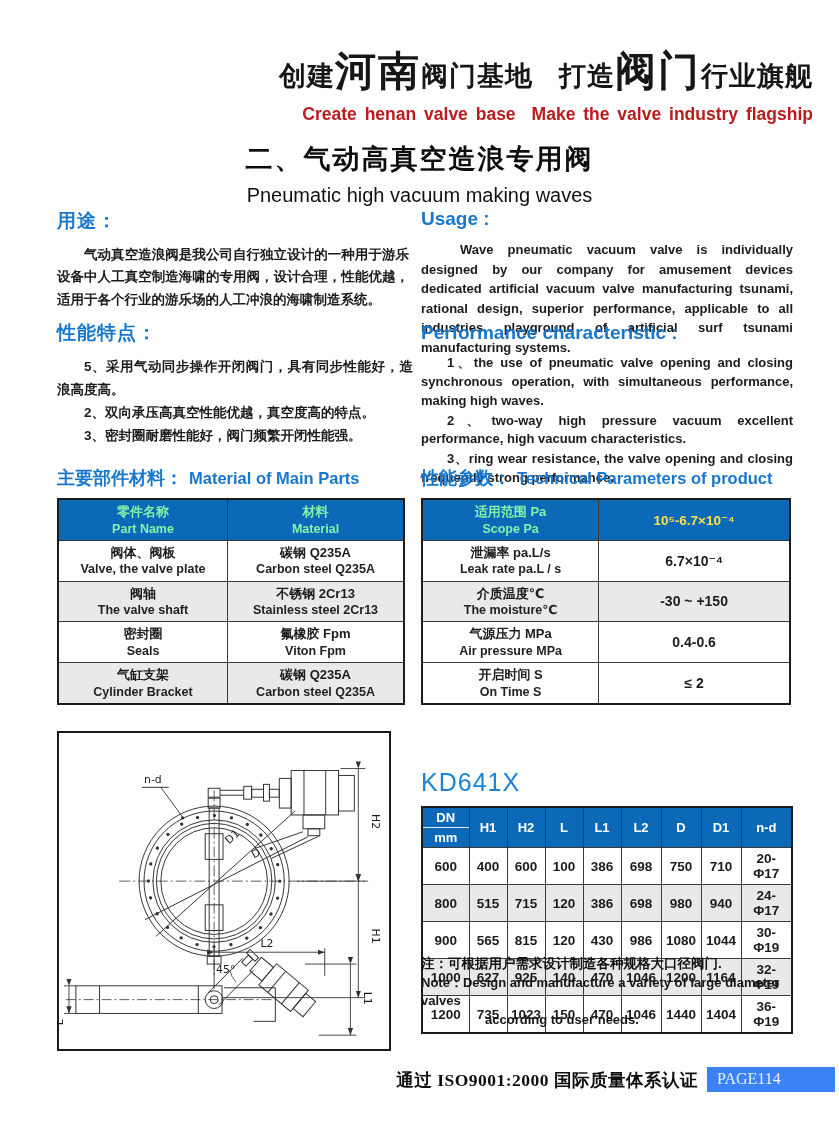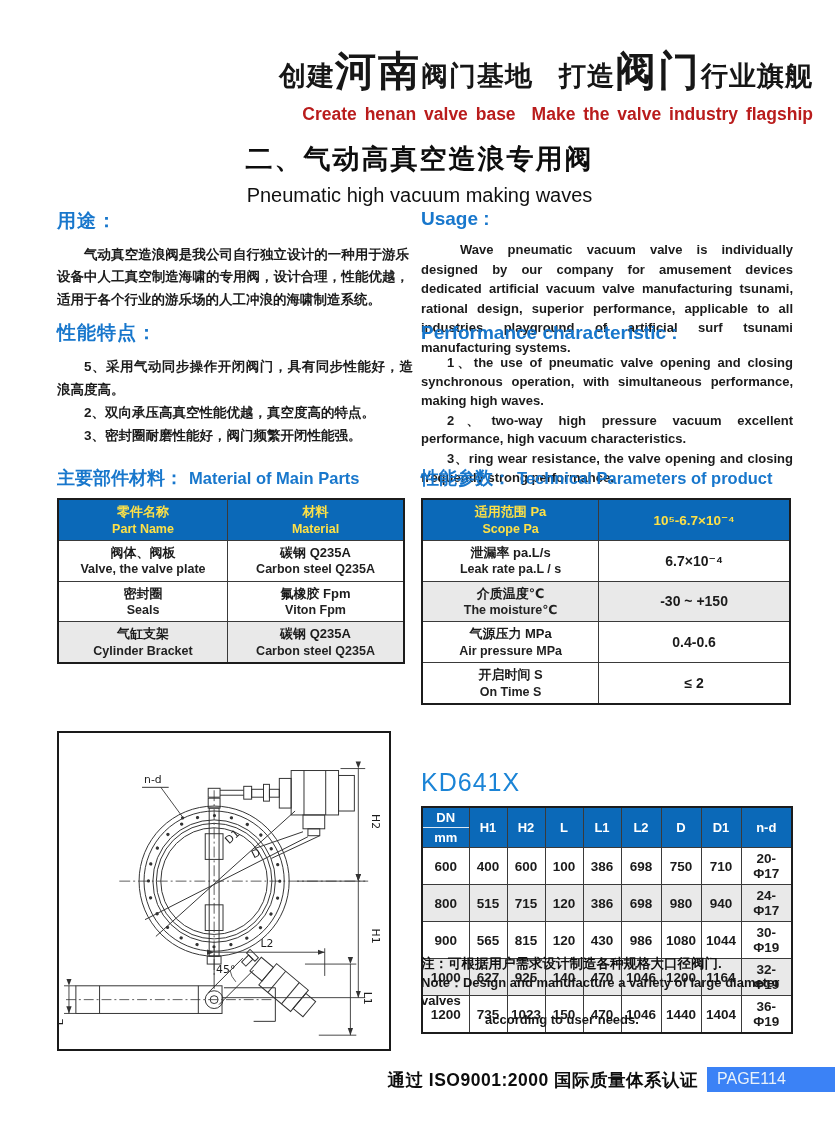--- a/index.html
+++ b/index.html
@@ -40,21 +40,21 @@
   .tbl-heading .h-cn { color: #1877cc; font-size: 18px; font-weight: bold; }
   .tbl-heading .h-en { color: #1877cc; font-size: 16.5px; font-weight: bold; }
 
   table { border-collapse: collapse; width: 100%; }
   .data-table { border: 2px solid #1c1c1c; }
   .data-table td { border: 1px solid #3a3a3a; text-align: center; vertical-align: middle; padding: 3px 2px; }
   .hdr-cell { background: #0b69b8; color: #fff; }
   .row-alt { background: #e9e9e9; }
   .cell-cn { font-size: 13px; font-weight: bold; line-height: 1.35; }
   .cell-en { font-size: 12.5px; font-weight: 600; line-height: 1.3; color: #222; }
-  .hdr-cell .cell-cn, .hdr-cell .cell-en { font-weight: 600; color: #fde047; }
+  .hdr-cell .cell-cn, .hdr-cell .cell-en { font-weight: 600; color: #86efac; }
 
   .sec-materials { left: 57px; top: 466px; width: 348px; }
   .materials-table td { height: 36px; }
   .sec-params { left: 421px; top: 466px; width: 370px; }
   .params-table td { height: 38px; }
   .params-table .val-cell { font-size: 14px; font-weight: 600; }
   .params-table .hdr-cell.val-cell { color: #fde047; font-size: 13.5px; text-align: center; }
   .params-table col.c1 { width: 48%; } .params-table col.c2 { width: 52%; }
 
   
@@ -70,21 +70,21 @@
   .dn-cell { padding: 0 !important; }
   .dn-top { border-bottom: 1px solid #dce9f5; padding: 2px 0; }
   .dn-bot { padding: 2px 0; }
 
   .note-block { position: absolute; left: 421px; top: 954px; width: 390px; }
   .note-cn { font-size: 13.5px; font-weight: bold; color: #111; line-height: 1.5; }
   .note-en { font-size: 13px; font-weight: 600; color: #161616; line-height: 1.4; }
   .note-en-2 { margin-left: 64px; }
 
   
-  .footer { position: absolute; top: 1067px; right: 4px; display: flex; align-items: center; gap: 9px; }
+  .footer { position: absolute; top: 1067px; right: 4px; display: flex; align-items: center; gap: 9px; font-family: Liberation Serif, serif; }
   .footer-cert { font-size: 17.5px; font-weight: bold; color: #0d0d0d; letter-spacing: 0.5px; }
   .footer-page { background: #3b82f6; color: #e8f1fa; font-size: 16px; padding: 3px 12px 4px 10px; min-width: 128px; }
 </style>
 </head>
 <body>
 
 <div class="page">
 
   <div class="slogan">
     <div class="slogan-cn">
@@ -142,20 +142,30 @@
         </td>
       </tr>
       <tr>
         <td>
               <div class="cell-cn">阀体、阀板</div>
               <div class="cell-en">Valve, the valve plate</div>
             </td>
         <td>
               <div class="cell-cn">碳钢 Q235A</div>
               <div class="cell-en">Carbon steel Q235A</div>
+            </td>
+      </tr>
+      <tr class="row-alt">
+        <td>
+              <div class="cell-cn">阀轴</div>
+              <div class="cell-en">The valve shaft</div>
+            </td>
+        <td>
+              <div class="cell-cn">不锈钢 2Cr13</div>
+              <div class="cell-en">Stainless steel 2Cr13</div>
             </td>
       </tr>
       <tr>
         <td>
               <div class="cell-cn">密封圈</div>
               <div class="cell-en">Seals</div>
             </td>
         <td>
               <div class="cell-cn">氟橡胶 Fpm</div>
               <div class="cell-en">Viton Fpm</div>

